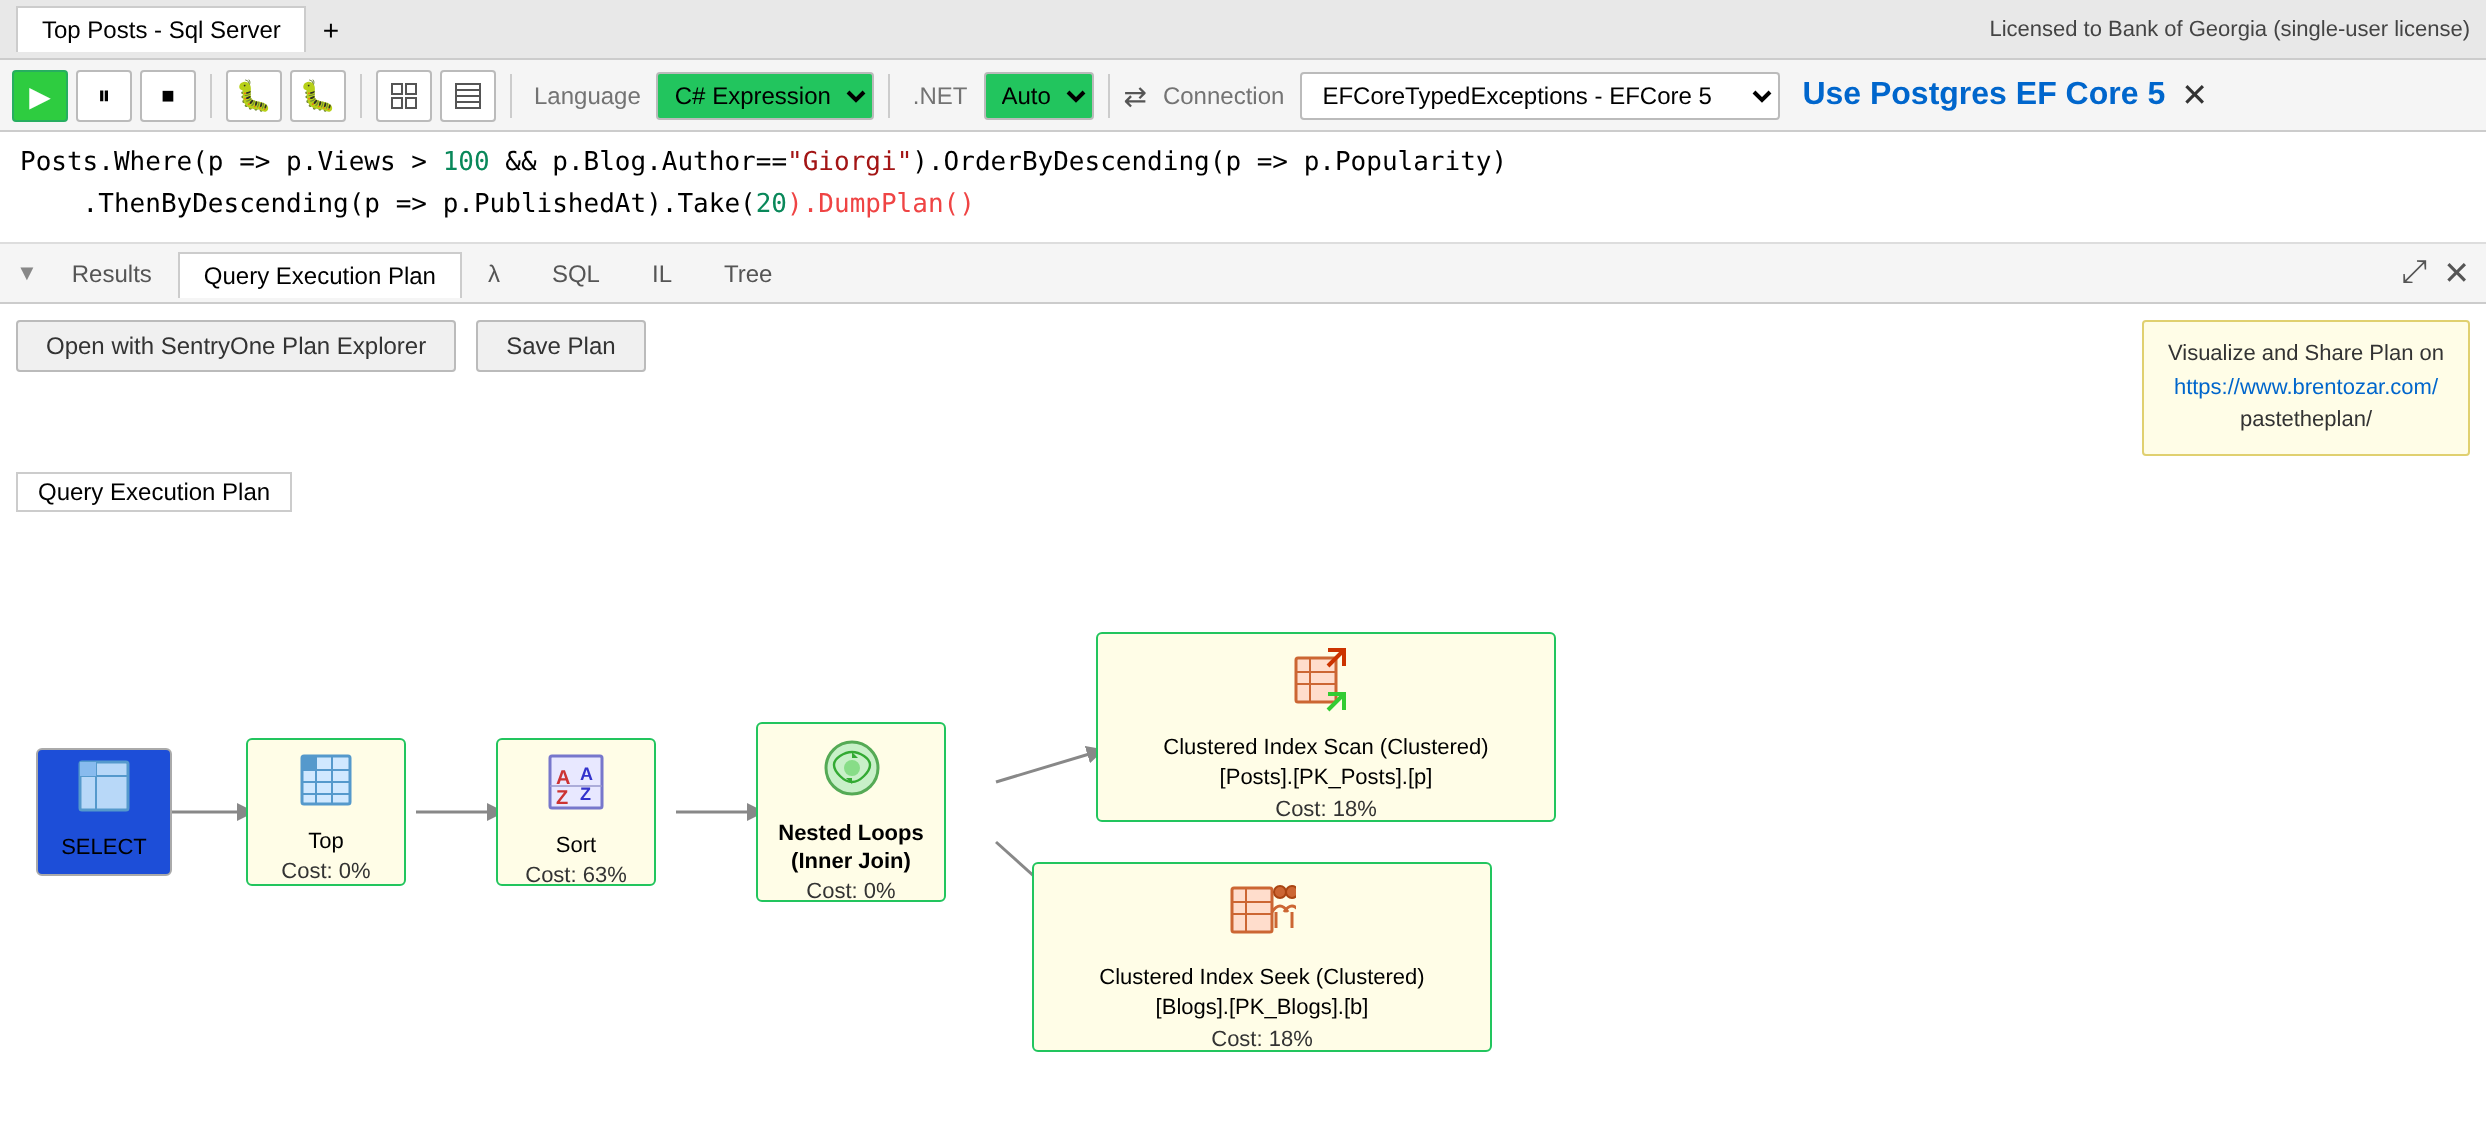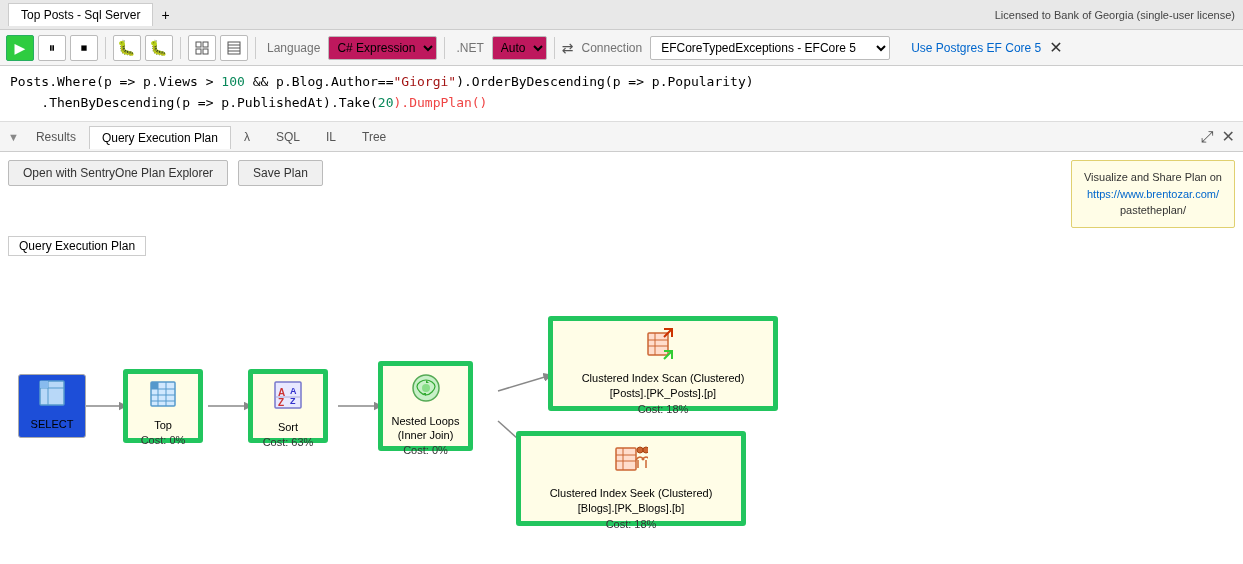--- a/index.html
+++ b/index.html
@@ -26,28 +26,28 @@
     .toolbar-btn {
       width: 28px; height: 26px; border: 1px solid #bbb; background: #fff;
       cursor: pointer; display: flex; align-items: center; justify-content: center;
       font-size: 13px; border-radius: 2px;
     }
     .toolbar-btn.green { background: #2ecc40; border-color: #27ae60; }
     .toolbar-btn.play { color: white; font-size: 14px; }
     .toolbar-sep { width: 1px; height: 22px; background: #ccc; margin: 0 3px; }
     .toolbar-label { font-size: 12px; color: #737373; margin: 0 4px; }
     .toolbar-select {
-      height: 24px; border: 1px solid #bbb; background: #be185d; font-size: 12px;
+      height: 24px; border: 1px solid #bbb; background: #22c55e; font-size: 12px;
       padding: 0 4px; cursor: pointer; border-radius: 2px;
     }
     .toolbar-connection {
       height: 24px; border: 1px solid #bbb; background: #fff; font-size: 12px;
       padding: 0 6px; cursor: pointer; border-radius: 2px; min-width: 240px;
     }
-    .toolbar-link { color: #0066cc; font-size: 12px; cursor: pointer; text-decoration: none; margin-left: 17px; }
+    .toolbar-link { color: #0066cc; font-size: 16px; cursor: pointer; text-decoration: none; margin-left: 7px; font-weight: bold; }
     .toolbar-close { font-size: 16px; cursor: pointer; color: #333; margin-left: 4px; }
 
     
     .code-area {
       background: #ffffff; border-bottom: 1px solid #ddd;
       padding: 6px 10px; font-family: Consolas, monospace; font-size: 13px;
       line-height: 1.6; min-height: 56px;
     }
 
     
@@ -95,21 +95,21 @@
       padding: 2px 10px; font-size: 12px; cursor: pointer; margin-bottom: 10px;
     }
 
     
     .plan-diagram {
       position: relative; min-height: 280px; padding: 10px;
     }
 
     
     .plan-node {
-      position: absolute; background: #fffde7; border: 5px solid #22c55e;
+      position: absolute; background: #fffde7; border: 1px solid #22c55e;
       border-radius: 3px; text-align: center; font-size: 11px; padding: 6px 8px;
       display: flex; flex-direction: column; align-items: center; gap: 2px;
     }
     .plan-node .node-icon { font-size: 22px; margin-bottom: 2px; }
     .plan-node .node-label { font-weight: normal; font-size: 11px; line-height: 1.3; }
     .plan-node .node-cost { font-size: 11px; color: #333; }
 
     
     .plan-node.select-node {
       background: #1d4ed8; border: 1px solid #aaa;
@@ -288,21 +288,21 @@
     <div class="plan-node" style="left:370px; top:95px; width:95px; height:90px;">
       <div class="node-icon">
         <svg width="32" height="32" viewBox="0 0 32 32">
           <circle cx="16" cy="16" r="13" fill="#c8f0c8" stroke="#55aa55" stroke-width="1.5"></circle>
           <path d="M10,10 Q16,6 22,10 Q28,14 22,20 Q16,26 10,20 Q4,14 10,10Z" fill="none" stroke="#33aa33" stroke-width="1.2"></path>
           <path d="M16,8 l3,3 l-3,0Z" fill="#33aa33"></path>
           <path d="M16,24 l-3,-3 l3,0Z" fill="#33aa33"></path>
           <circle cx="16" cy="16" r="4" fill="#88dd88"></circle>
         </svg>
       </div>
-      <div class="node-label" style="white-space:pre-line; line-height:1.3;">Nested Loops
+      <div class="node-label" style="white-space:pre-line; line-height:1.3;font-weight:bold;">Nested Loops
 (Inner Join)</div>
       <div class="node-cost">Cost: 0%</div>
     </div>
 
     <div class="plan-node" style="left:540px; top:50px; width:230px; height:95px;">
       <div class="node-icon">
         <svg width="34" height="34" viewBox="0 0 34 34">
           <rect x="2" y="6" width="20" height="22" fill="#ffddcc" stroke="#cc6633" stroke-width="1.5" rx="1"></rect>
           <line x1="2" y1="13" x2="22" y2="13" stroke="#cc6633" stroke-width="1"></line>
           <line x1="2" y1="19" x2="22" y2="19" stroke="#cc6633" stroke-width="1"></line>

